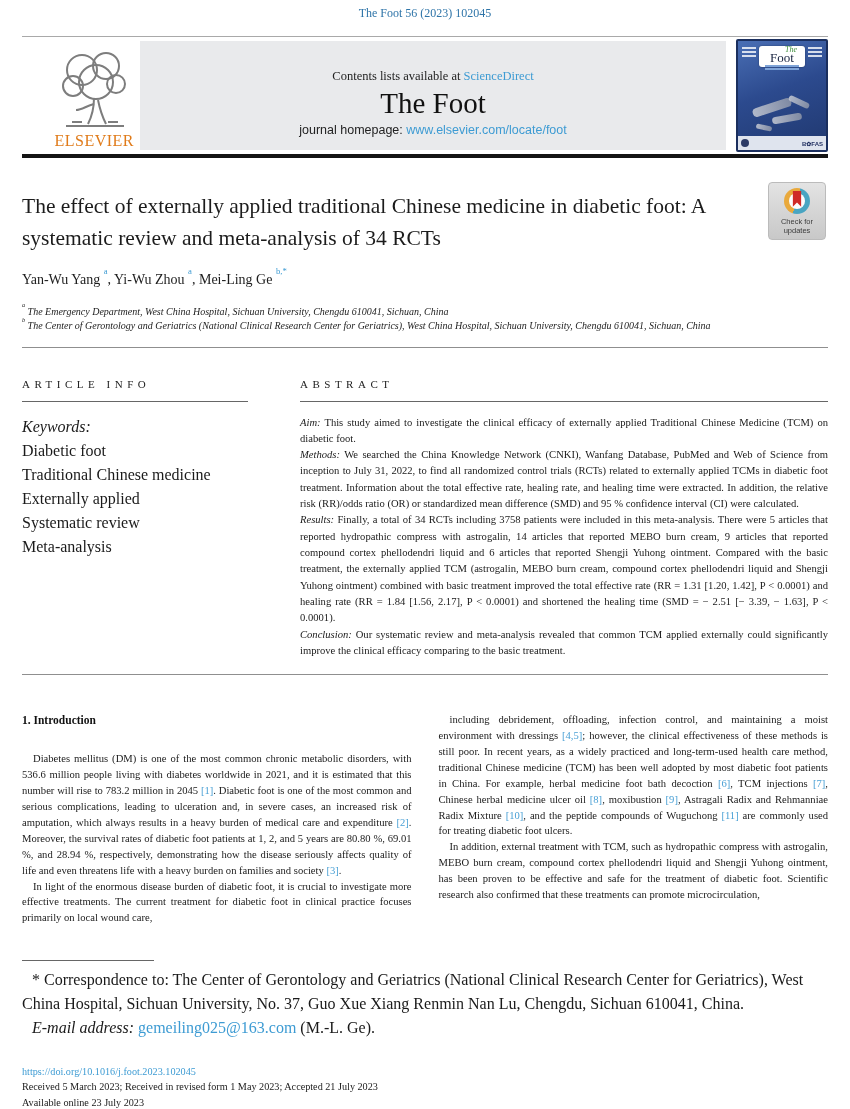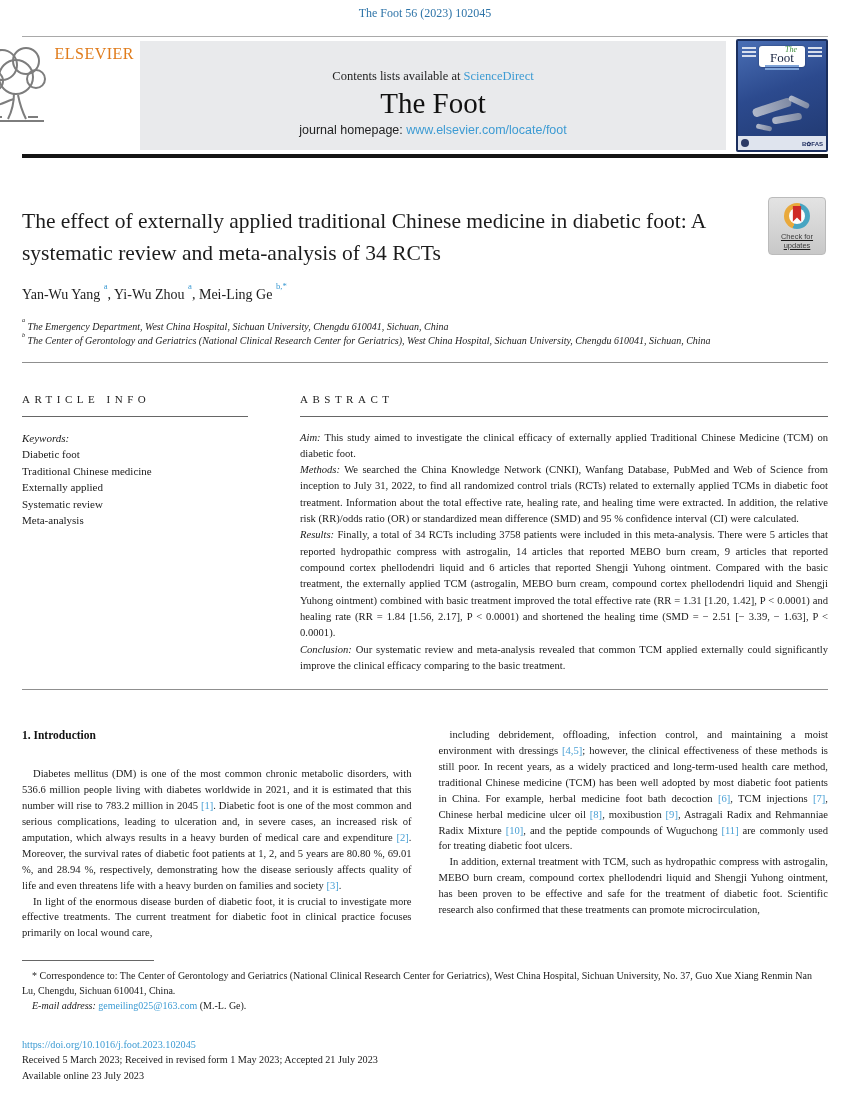--- a/index.html
+++ b/index.html
@@ -5,21 +5,21 @@
   * { margin:0; padding:0; box-sizing:border-box; }
   html,body { background:#fff; }
   body { width:850px; height:1109px; overflow:hidden; font-family:"Liberation Serif", serif; color:#1a1a1a; }
   .page { position:relative; width:850px; height:1109px; padding:0 22px; }
 
   .citation { padding-top:6px; text-align:center; font-size:12px; color:#2e74a8; }
 
   .top-rule { margin-top:15px; border-top:1px solid #a9a9a9; }
 
   .masthead { display:flex; align-items:stretch; height:117px; }
-  .logo-col { width:112px; display:flex; align-items:flex-start; justify-content:flex-end; padding:6px 0 4px; }
+  .logo-col { width:112px; display:flex; flex-direction:column; align-items:flex-end; justify-content:flex-end; padding:6px 0 4px; }
   .logo-col svg { display:block; }
   .elsevier-word { font-size:16px; letter-spacing:.5px; color:#e07b1a; margin-top:2px; font-family:"Liberation Serif", serif; }
 
   .banner { flex:1; background:#e9eaec; margin:4px 10px 4px 6px; display:flex; flex-direction:column; justify-content:space-between; text-align:center; padding:28px 0 13px; }
   .contents-line { font-size:12.5px; color:#222; }
   .link { color:#3d9bd3; text-decoration:none; cursor:pointer; }
   .journal-title { font-size:29px; color:#111; }
   .homepage-line { font-family:"Liberation Sans", sans-serif; font-size:12.5px; color:#222; }
 
   .cover { width:92px; margin:2px 0; background:linear-gradient(160deg,#4a6fb5 0%,#2c4a8e 45%,#20386f 100%); border:2px solid #1b2f5e; border-radius:2px; position:relative; overflow:hidden; }
@@ -35,54 +35,54 @@
   .b1 { width:40px; height:9px; top:62px; left:14px; transform:rotate(-18deg); }
   .b2 { width:30px; height:7px; top:74px; left:34px; transform:rotate(-10deg); }
   .b3 { width:22px; height:6px; top:58px; left:50px; transform:rotate(25deg); }
   .b4 { width:16px; height:5px; top:84px; left:18px; transform:rotate(12deg); }
   .cover-band { position:absolute; bottom:0; left:0; right:0; height:14px; background:#dfe4ee; display:flex; align-items:center; justify-content:space-between; padding:0 3px; }
   .emblem-dot { width:8px; height:8px; border-radius:50%; background:#2c3a66; }
   .bofas { font-family:"Liberation Sans", sans-serif; font-size:6px; font-weight:bold; color:#1d2c5e; }
 
   .black-bar { height:4px; background:#141414; }
 
-  .title-row { position:relative; margin-top:47px; }
+  .title-row { position:relative; margin-top:32px; }
   .article-title { font-size:21.5px; font-weight:normal; line-height:1.5; max-width:706px; color:#1c1c1c; }
-  .badge { position:absolute; right:2px; top:-8px; width:58px; background:linear-gradient(#e3e3e3,#c8c8c8); border:1px solid #bbb; border-radius:4px; text-align:center; padding:5px 2px 4px; cursor:pointer;text-decoration:underline; }
+  .badge { position:absolute; right:2px; top:-8px; width:58px; background:linear-gradient(#e3e3e3,#c8c8c8); border:1px solid #bbb; border-radius:4px; text-align:center; padding:5px 2px 4px; cursor:pointer; }
   .badge-ring { width:26px; height:26px; border-radius:50%; margin:0 auto; background:conic-gradient(from 200deg,#e9a93c 0deg 175deg,#49a5c2 175deg 360deg); position:relative; }
   .badge-ring::after { content:""; position:absolute; inset:5px; background:#fdfdfd; border-radius:50%; }
   .badge-mark { position:absolute; top:3px; left:50%; transform:translateX(-50%); width:9px; height:16px; background:#cf2a27; clip-path:polygon(0 0,100% 0,100% 100%,50% 72%,0 100%); z-index:2; }
   .badge-text { font-family:"Liberation Sans", sans-serif; font-size:7.5px; line-height:1.2; color:#3c3c3c; margin-top:3px; }
 
   .authors { margin-top:17px; font-size:14px; color:#1c1c1c; }
   sup { font-size:.62em; position:relative; top:-.5em; line-height:0; }
   .seg-sup-link { color:#3d9bd3; }
   .seg-link { color:#3d9bd3; }
   .seg-ref { color:#4aa0d5; }
   .seg-i { font-style:italic; }
 
   .affiliations { margin-top:17px; font-size:10px; font-style:italic; line-height:1.45; color:#222; }
 
   .mid-rule { margin-top:13px; border-top:1px solid #8f8f8f; }
 
   .info-grid { display:grid; grid-template-columns:226px 1fr; column-gap:52px; padding-top:30px; }
   .col-head { font-size:11px; letter-spacing:4.5px; color:#222; font-weight:normal; border-bottom:1px solid #666; padding-bottom:11px; margin-bottom:13px; white-space:nowrap; }
-  .keywords { font-size:11px; line-height:1.5; }
+  .keywords { font-size:16px; line-height:1.5; }
   .kw-label { font-style:italic; }
   .abstract p { font-size:10.6px; line-height:1.54; text-align:justify; }
 
   .section-rule { margin-top:15px; border-top:1px solid #8f8f8f; }
 
   .body-cols { display:grid; grid-template-columns:1fr 1fr; column-gap:27px; margin-top:37px; font-size:10.6px; line-height:1.5; text-align:justify; }
   .body-cols h2 { font-size:11.5px; margin-bottom:22px; color:#111; }
   .body-cols p { text-indent:11px; }
 
   .bottom-area { position:absolute; left:22px; right:22px; top:960px; }
   .footnote-rule { width:132px; border-top:1px solid #666; margin-bottom:7px; }
-  .footnote { font-size:10px; line-height:1.5; }
+  .footnote { font-size:16px; line-height:1.5; }
   .footnote .corr { text-indent:10px; }
   .footnote .email { text-indent:10px; }
 
   .footer-block { margin-top:24px; font-size:10.2px; line-height:1.5; }
   .doi { display:inline-block; color:#3d9bd3; }
   .license { font-size:10px; }
 </style>
 </head>
 <body>
 

